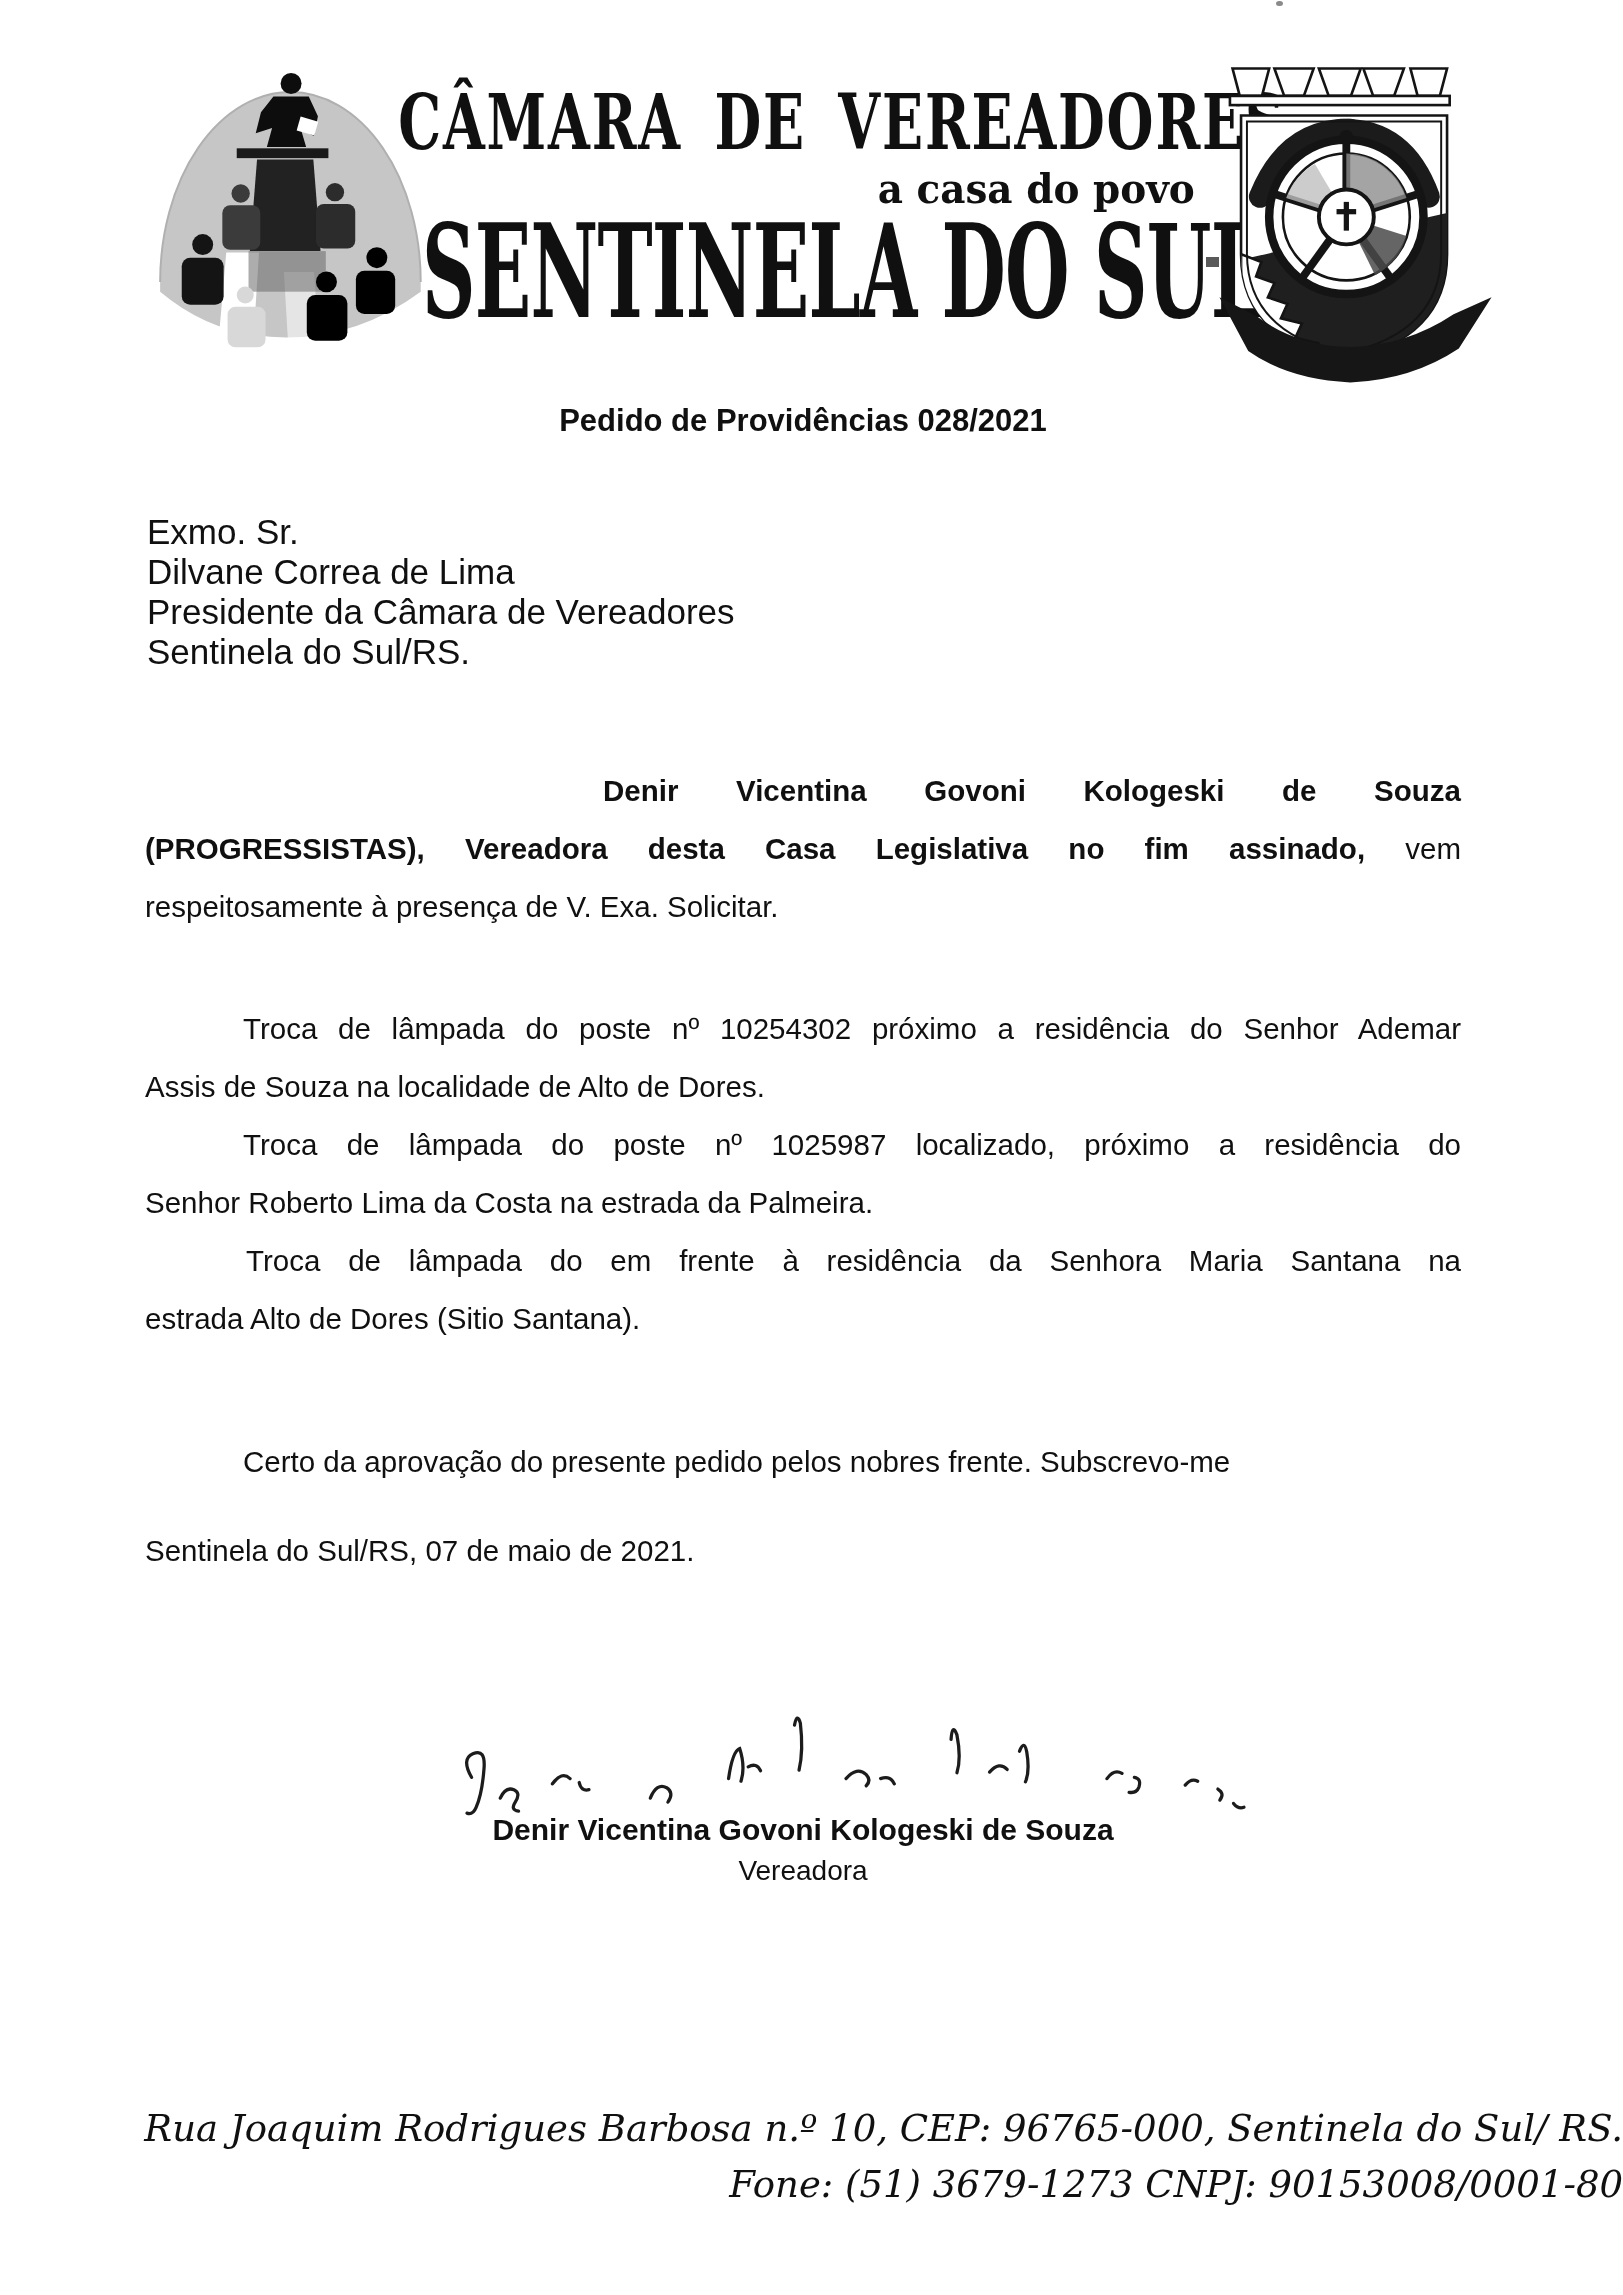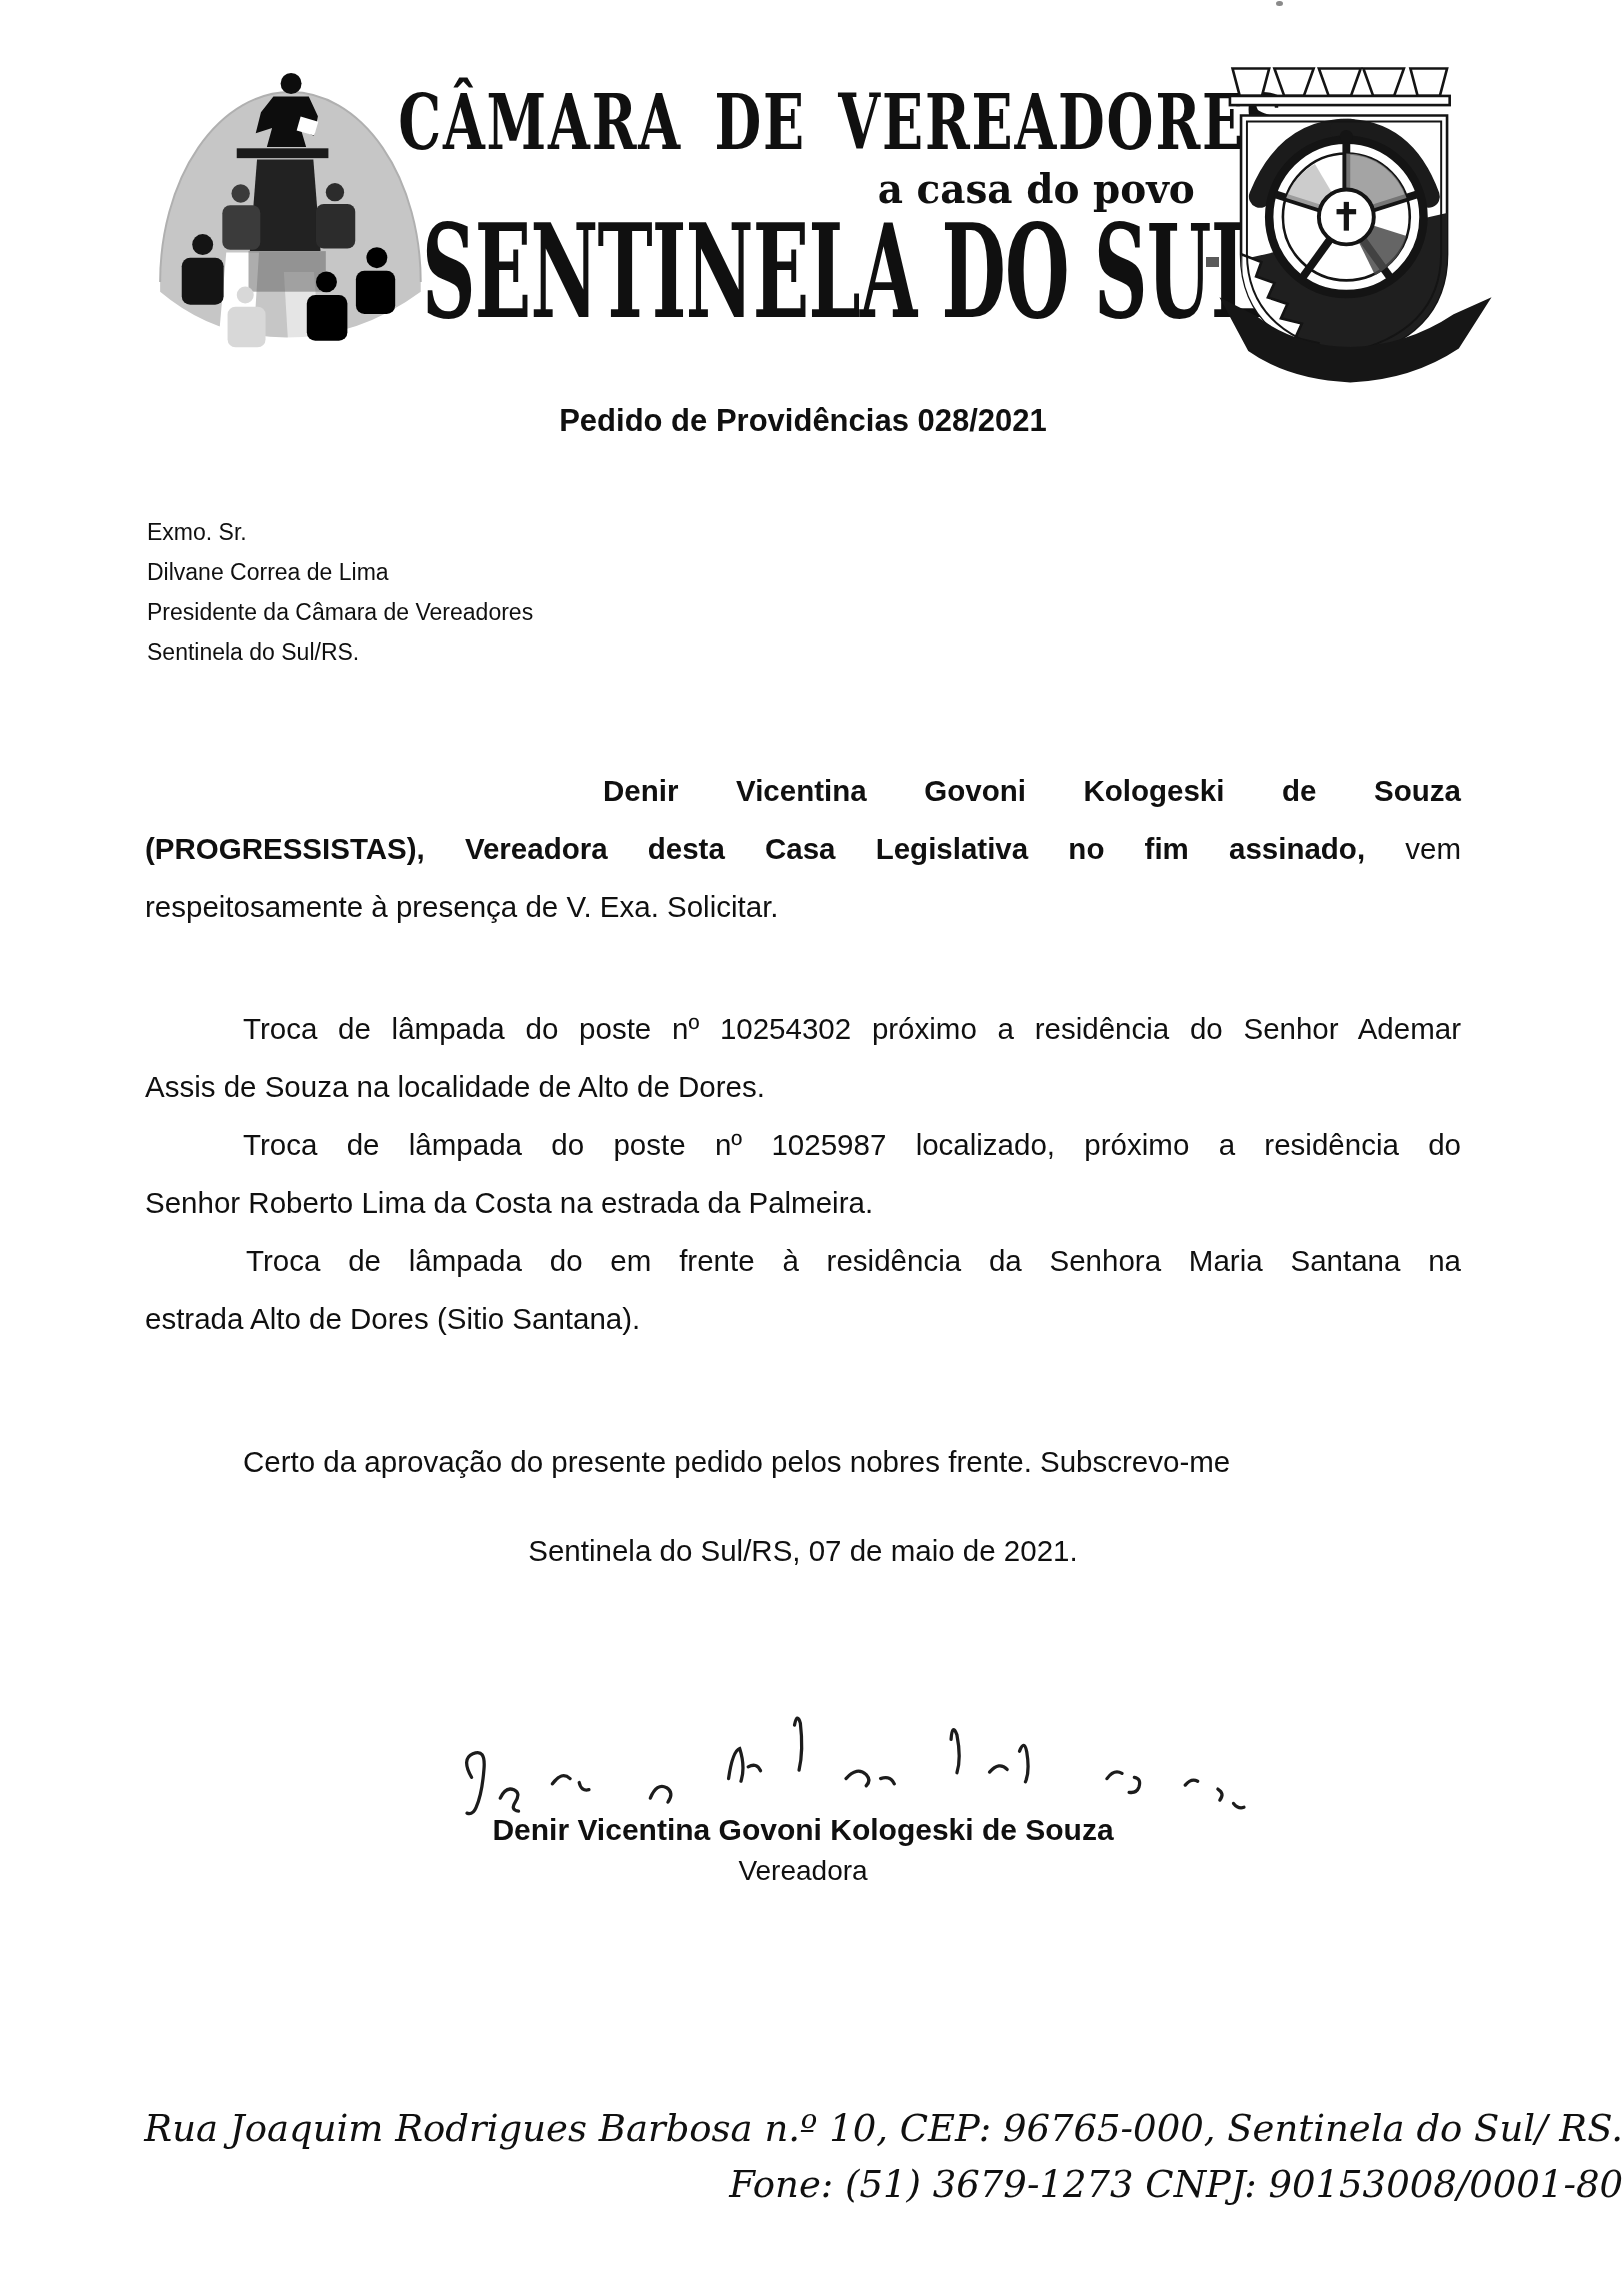--- a/index.html
+++ b/index.html
@@ -25,28 +25,28 @@
   .hline3{justify-content:flex-end; padding-right:36px; margin-top:5.2px;}
   .hline3 span{
     font-family:"DejaVu Serif", serif; font-weight:bold; font-size:41px; line-height:46px;
     transform:scaleX(0.95); transform-origin:right center;
   }
   
   .doc-title{
     position:absolute; left:145px; top:401px; width:1316px; text-align:center;
     font-weight:bold; font-size:31px; line-height:39px;
   }
-  .addr{position:absolute; left:147px; top:512px; font-size:23px; line-height:40px;}
+  .addr{position:absolute; left:147px; top:512px; font-size:35px; line-height:40px;}
   .body{position:absolute; left:145px; top:762px; width:1316px; font-size:29.5px; line-height:58px;}
   .bline{min-height:58px;}
   .bline.just{text-align:justify; text-align-last:justify;}
   .b{font-weight:bold;}
   .para:nth-child(2){margin-top:64px;}
   .closing{margin-top:85px; text-indent:98px;}
-  .dateline{margin-top:31px; text-align:center;}
+  .dateline{margin-top:31px; }
   .sig{position:absolute; left:145px; top:1809px; width:1316px; text-align:center;}
   .sig-name{font-weight:bold; font-size:30px; line-height:41px;}
   .sig-role{font-size:28px; line-height:41px;}
   .scribble{position:absolute; left:452px; top:1699px;}
   .footer{
     position:absolute; left:0; top:2101px; width:1623px; text-align:right;
     font-family:"DejaVu Serif", serif; font-style:italic; font-size:37px; line-height:56px;
   }
   
   .speck1{position:absolute; left:1276px; top:1.3px; width:6.5px; height:5.2px; background:#8a8a8a; border-radius:50%;}

